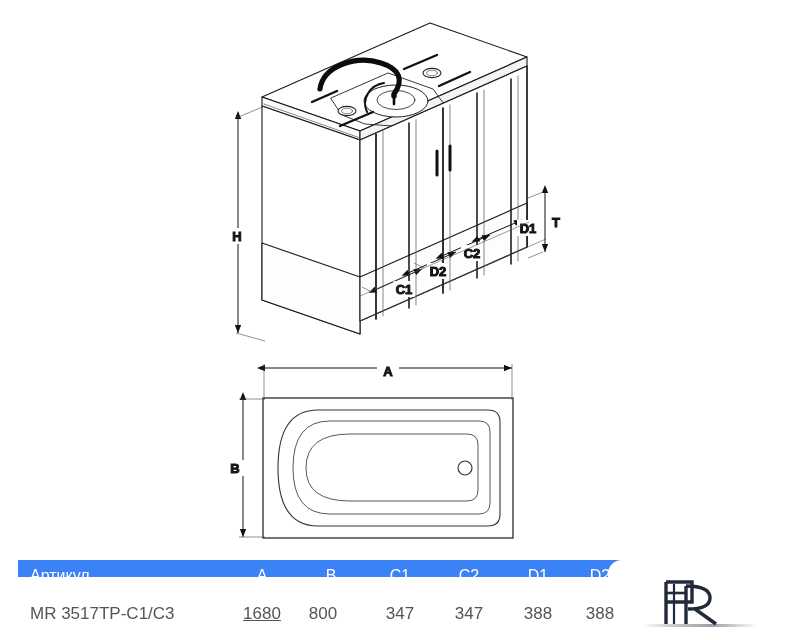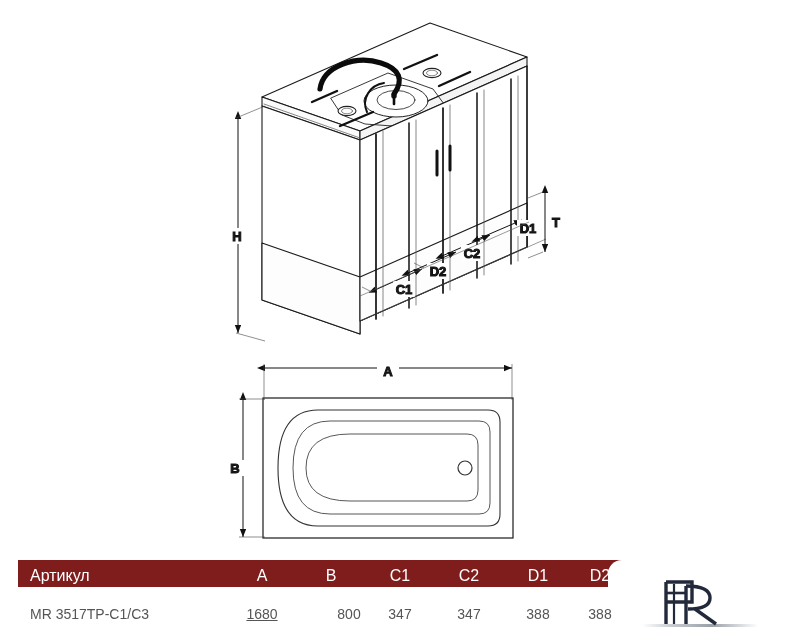--- a/index.html
+++ b/index.html
@@ -33,22 +33,22 @@
     top: 548px;
     width: 788px;
     height: 92px;
   }
 
   .spec-header {
     position: absolute;
     left: 18px;
     top: 12px;
     width: 752px;
-    height: 27px;
-    background: #7f1d1d;
+    height: 17px;
+    background: #3b82f6;
     border-radius: 0 0 0 0;
   }
 
   .spec-header-inner {
     position: absolute;
     left: 0;
     top: 0;
     width: 100%;
     height: 100%;
   }
@@ -90,21 +90,21 @@
     top: 46px;
     width: 752px;
     height: 40px;
   }
   .dcell {
     position: absolute;
     top: 0;
     height: 40px;
     line-height: 40px;
     color: #555555;
-    font-size: 14px;
+    font-size: 17px;
     white-space: nowrap;
   }
   .dcell.article { left: 12px; text-align: left; }
   .dcell.num { text-align: center; width: 64px; }
 
   .dim-label {
     font-family: "Liberation Sans", sans-serif;
     font-size: 13px;
     font-weight: bold;
     fill: #1a1a1a;
@@ -294,21 +294,21 @@
       <div class="hcell num" style="left:488px;">D1</div>
       <div class="hcell num" style="left:550px;">D2</div>
     </div>
   </div>
 
   <div class="logo-notch"></div>
 
   <div class="spec-row">
     <div class="dcell article">MR 3517TP-C1/C3</div>
     <div class="dcell num" style="left:212px;text-decoration:underline;">1680</div>
-    <div class="dcell num" style="left:299px;">800</div>
+    <div class="dcell num" style="left:273px;">800</div>
     <div class="dcell num" style="left:350px;">347</div>
     <div class="dcell num" style="left:419px;">347</div>
     <div class="dcell num" style="left:488px;">388</div>
     <div class="dcell num" style="left:550px;">388</div>
   </div>
 
   <div class="logo-wrap">
     <svg width="120" height="58" viewBox="0 0 120 58" xmlns="http://www.w3.org/2000/svg">
 
       <rect x="2" y="50" width="116" height="3" fill="url(#logoShadow)"></rect>

